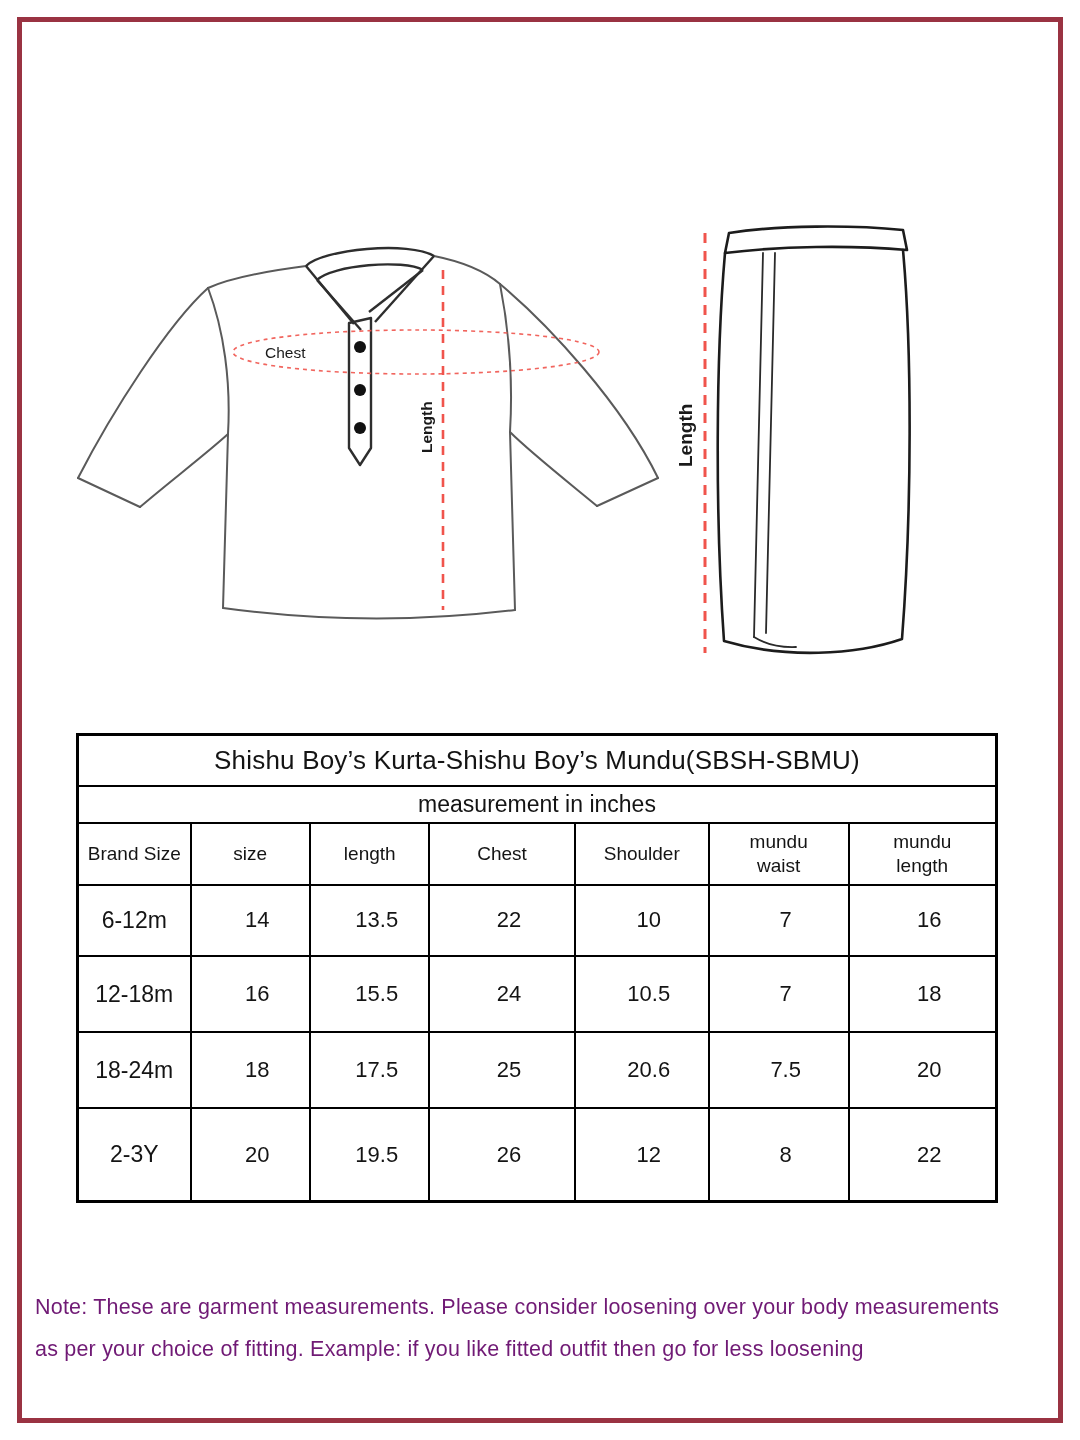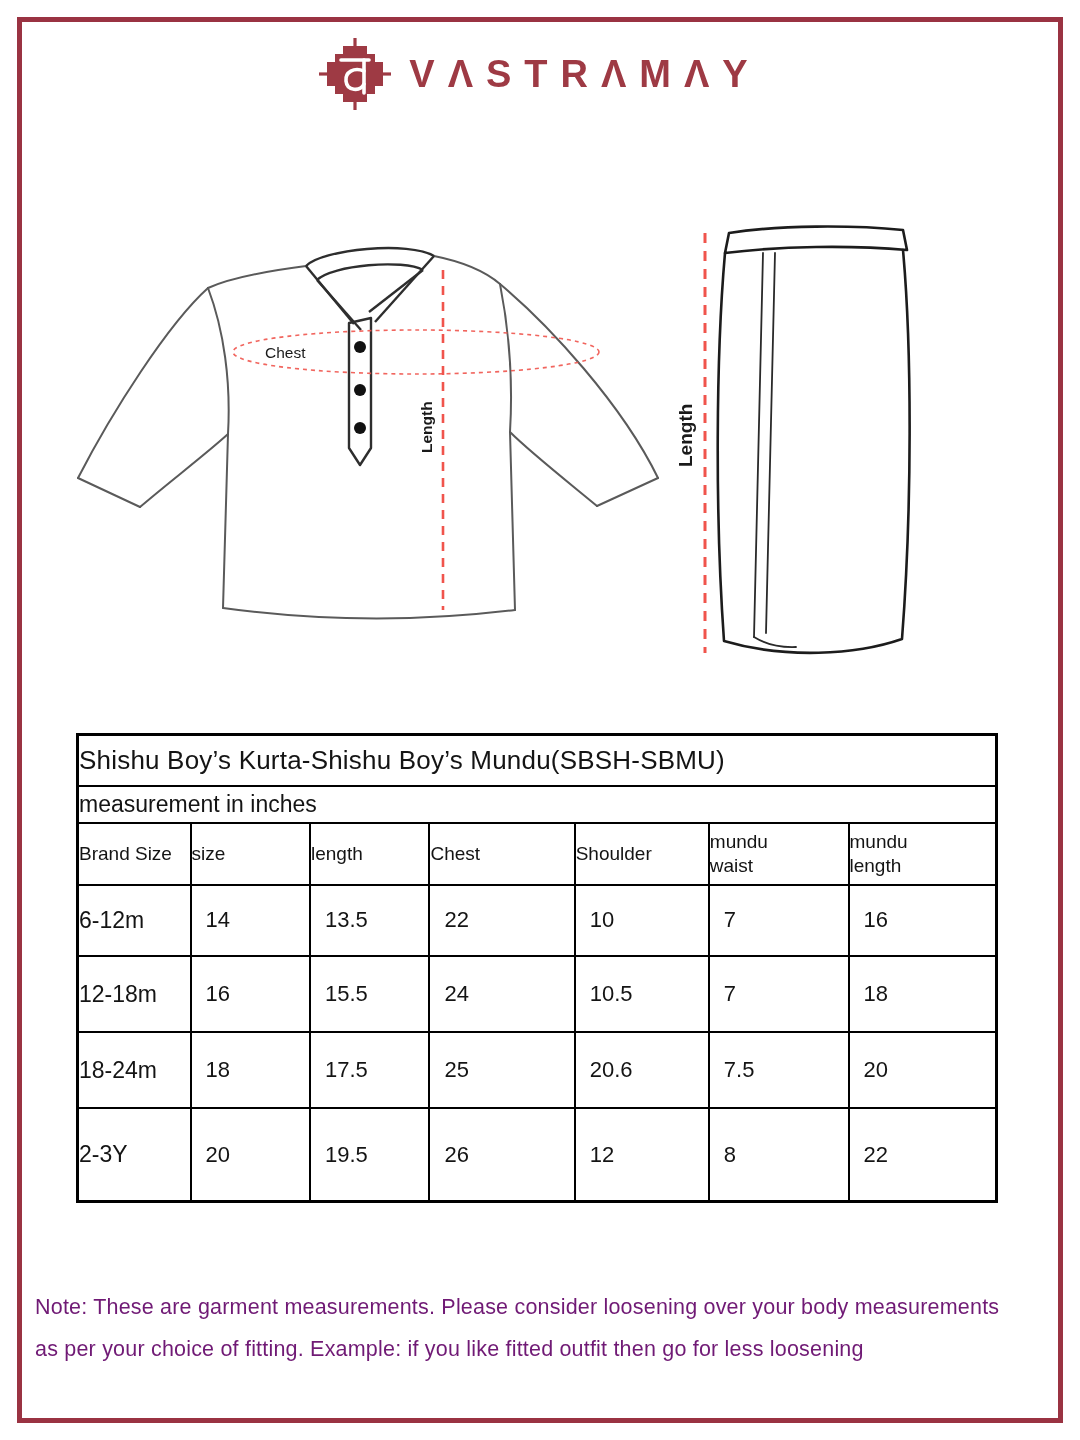--- a/index.html
+++ b/index.html
@@ -44,21 +44,21 @@
   }
   
   .chart-wrap{position:absolute;left:76px;top:733px;width:922px;height:470px;}
   table.size-chart{
     width:100%;height:100%;
     border-collapse:collapse;table-layout:fixed;
     border:3px solid #000;
   }
   table.size-chart td{
     border:2px solid #000;
-    vertical-align:middle;
+    text-align:center;vertical-align:middle;
     color:#141414;
   }
   .chart-title{font-size:26px;letter-spacing:0.2px;}
   .chart-subtitle{font-size:23px;}
   .col-header{font-size:19px;white-space:pre-line;line-height:1.25;}
   .cell{font-size:22px;padding-left:14px;}
   .brand-cell{font-size:23px;}
   tr.r-title{height:50px;}
   tr.r-subtitle{height:37px;}
   tr.r-header{height:60px;}
@@ -72,37 +72,20 @@
     text-align:left;font-size:21.5px;line-height:42px;color:#701a75;
     letter-spacing:0.2px;
   }
 </style>
 </head>
 <body>
 
 <div class="page">
   <div class="border-frame"></div>
 
-  <div class="logo">
-    <svg class="logo-icon" viewBox="0 0 72 72">
-      <path d="M24,8 h24 v8 h8 v8 h8 v24 h-8 v8 h-8 v8 h-24 v-8 h-8 v-8 h-8 v-24 h8 v-8 h8 z" fill="var(--brand-maroon)"></path>
-      <g stroke="var(--brand-maroon)" stroke-width="3.2">
-        <line x1="0" y1="36" x2="8" y2="36"></line>
-        <line x1="64" y1="36" x2="72" y2="36"></line>
-        <line x1="36" y1="0" x2="36" y2="8"></line>
-        <line x1="36" y1="64" x2="36" y2="72"></line>
-      </g>
-      <g stroke="#ffffff" stroke-width="3.6" fill="none" stroke-linecap="round">
-        <line x1="22" y1="22" x2="50" y2="22"></line>
-        <line x1="45" y1="22" x2="45" y2="55"></line>
-        <path d="M45,33 C35,29 26,34 27,43 C28,53 41,54 45,46"></path>
-      </g>
-    </svg>
-    <div class="logo-text">VΛSTRΛMΛY</div>
-  </div>
 
   <svg class="kurta-svg" viewBox="0 0 612 432">
     <g fill="none" stroke="var(--outline-gray)" stroke-width="2" stroke-linejoin="round" stroke-linecap="round">
 
       <path d="M246,46 C215,50 172,57 148,68"></path>
       <path d="M374,36 C404,42 426,52 440,64"></path>
 
       <path d="M148,68 C108,104 52,192 18,258"></path>
       <path d="M18,258 L80,287"></path>
       <path d="M80,287 C108,263 146,234 168,214"></path>

